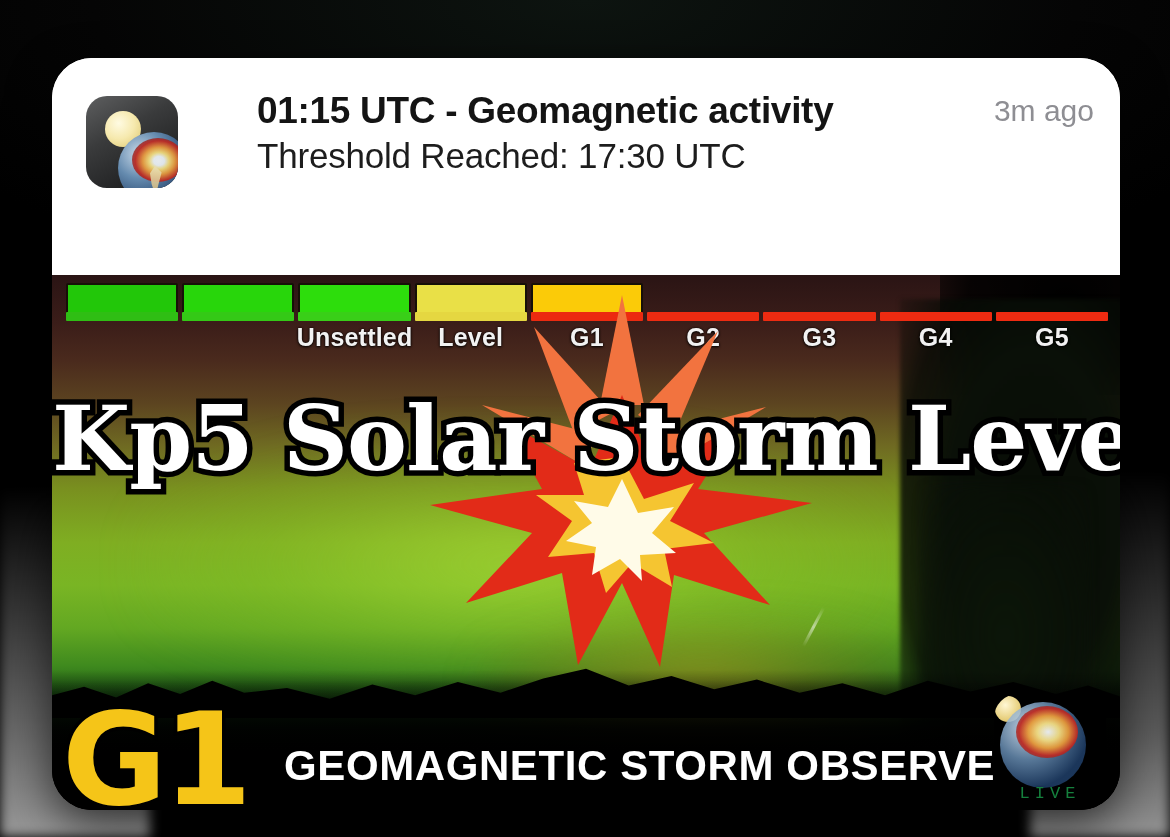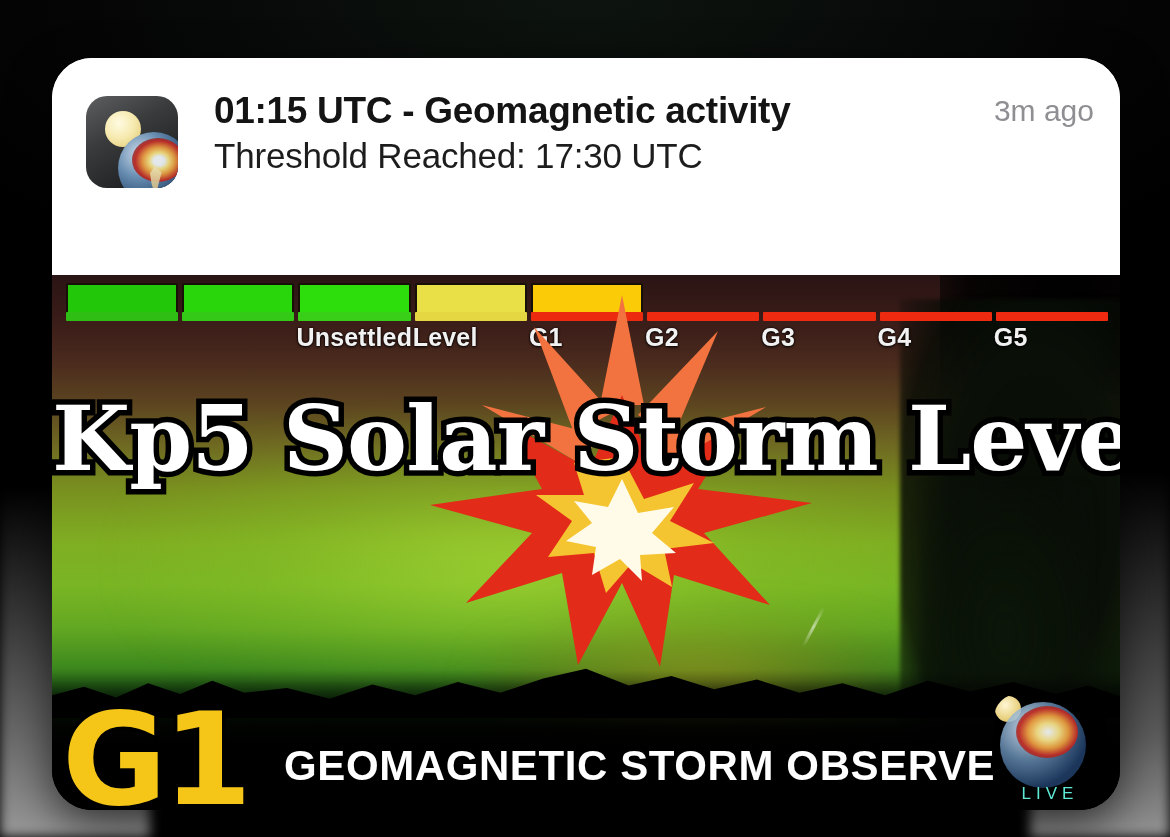--- a/index.html
+++ b/index.html
@@ -47,20 +47,21 @@
   }
 
   
   #notif {
     position: relative;
     height: 217px;
     background: #ffffff;
     display: flex;
     align-items: flex-start;
     padding: 30px 26px 0 34px;
+    gap: 43px;
   }
   #notif-icon {
     width: 92px; height: 92px;
     border-radius: 21px;
     flex: 0 0 auto;
     margin-top: 8px;
     position: relative;
     overflow: hidden;
     background: linear-gradient(150deg, #5e5f60 0%, #3a3b3c 38%, #141516 100%);
   }
@@ -224,21 +225,21 @@
   }
   .kp-under {
     position: absolute;
     left: 2px; right: 2px; bottom: 0;
     height: 9px;
     border-radius: 1px;
   }
   #kp-labels { display: flex; margin-top: 2px; }
   .kp-label {
     flex: 1 1 0;
-    text-align: left;
+    text-align: center;
     font-size: 25px;
     font-weight: 700;
     color: #f2f2f2;
     letter-spacing: .2px;
     text-shadow: 0 1px 3px rgba(0,0,0,.95), 0 0 2px rgba(0,0,0,.9);
   }
 
   
   #explosion {
     position: absolute;
@@ -337,24 +338,24 @@
     font-size: 44px;
     line-height: 1;
     color: #fff;
     text-shadow: 0 2px 5px rgba(0,0,0,.9);
     letter-spacing: 1px;
   }
   #sw-logo .sw-sub {
     position: absolute;
     left: 0; right: 0; top: 90px;
     text-align: center;
-    font-family: Liberation Sans, sans-serif;
+    font-family: Liberation Mono, monospace;
     font-size: 17px;
     letter-spacing: 5px;
-    color: #5eead4;
+    color: #15803d;
     text-shadow: 0 1px 3px rgba(0,0,0,.9);
   }
   .diag-streak {
     position: absolute;
     left: 760px; top: 330px;
     width: 3px; height: 44px;
     background: linear-gradient(180deg, rgba(255,255,255,.0), rgba(255,255,255,.55), rgba(255,255,255,0));
     transform: rotate(28deg);
   }
 </style>

